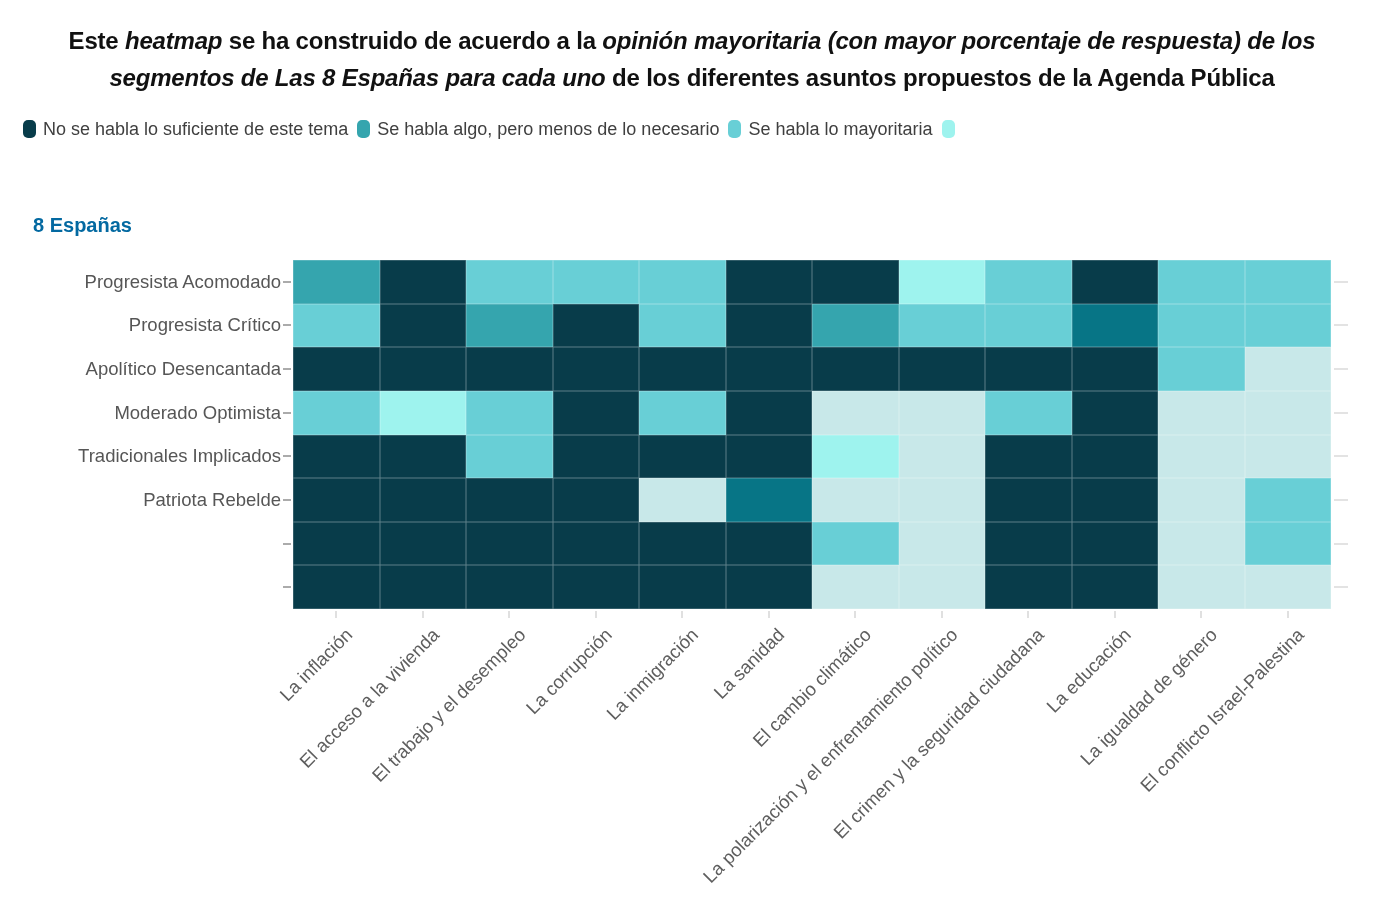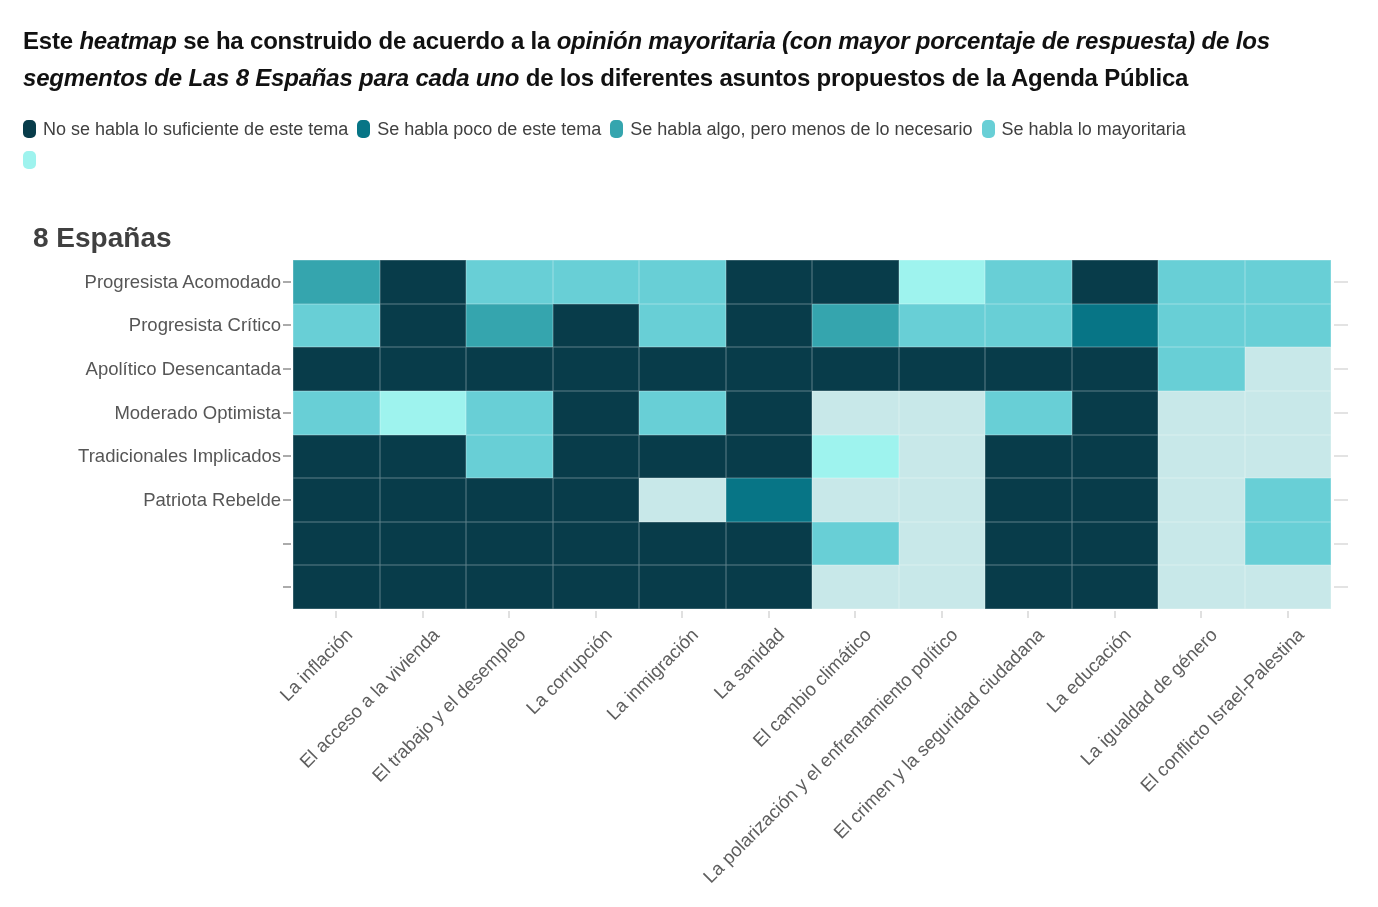--- a/index.html
+++ b/index.html
@@ -2,20 +2,21 @@
 <html><head>
 <meta charset="utf-8">
 <style>
   html,body{margin:0;padding:0;background:#ffffff;}
   .canvas{
     position:relative;
     width:1378px;height:907px;
     overflow:hidden;
     background:#ffffff;
     font-family:"Liberation Sans","DejaVu Sans",sans-serif;
+    text-align:center;
   }
   
   .chart-title{
     position:absolute;left:23px;top:22px;width:1338px;
     font-size:24px;line-height:37px;font-weight:700;color:#111111;
     letter-spacing:-0.2px;
   }
   .chart-title .b{font-weight:700;}
   .chart-title .bi{font-weight:700;font-style:italic;}
   
@@ -23,22 +24,22 @@
     position:absolute;left:23px;top:118px;width:1190px;
     display:flex;flex-wrap:wrap;column-gap:17px;row-gap:7px;gap:9px;
   }
   .legend-item{display:flex;align-items:center;height:22px;}
   .legend-swatch{
     width:13px;height:18px;border-radius:5px;margin-right:7px;flex:0 0 auto;
   }
   .legend-label{font-size:18px;color:#3f3f3f;white-space:nowrap;}
   
   .y-axis-title{
-    position:absolute;left:33px;top:222px;
-    font-size:28px;font-weight:700;color:#404040;
+    position:absolute;left:33px;top:214px;
+    font-size:20px;font-weight:700;color:#0369a1;
   }
   
   .row-labels{position:absolute;left:0;top:260px;width:281px;}
   .row-label{
     height:43.625px;display:flex;align-items:center;justify-content:flex-end;
     font-size:18.5px;color:#565656;white-space:nowrap;
   }
   
   .hm-grid{
     position:absolute;left:293px;top:260px;width:1038px;height:349px;
@@ -63,24 +64,20 @@
 </style>
 </head>
 <body>
 
 <div class="canvas">
   <div class="chart-title"><span class="b">Este </span><span class="bi">heatmap</span><span class="b"> se ha construido de acuerdo a la </span><span class="bi">opinión mayoritaria (con mayor porcentaje de respuesta) de los segmentos de Las 8 Españas para cada uno</span><span class="b"> de los diferentes asuntos propuestos de la Agenda Pública</span></div>
   <div class="legend">
       <div class="legend-item">
         <span class="legend-swatch" style="background: rgb(8, 60, 74);"></span>
         <span class="legend-label">No se habla lo suficiente de este tema</span>
-      </div>
-      <div class="legend-item">
-        <span class="legend-swatch" style="background: rgb(7, 117, 134);"></span>
-        <span class="legend-label">Se habla poco de este tema</span>
       </div>
       <div class="legend-item">
         <span class="legend-swatch" style="background: rgb(53, 165, 174);"></span>
         <span class="legend-label">Se habla algo, pero menos de lo necesario</span>
       </div>
       <div class="legend-item">
         <span class="legend-swatch" style="background: rgb(104, 207, 214);"></span>
         <span class="legend-label">Se habla lo mayoritaria</span>
       </div>
       <div class="legend-item">

